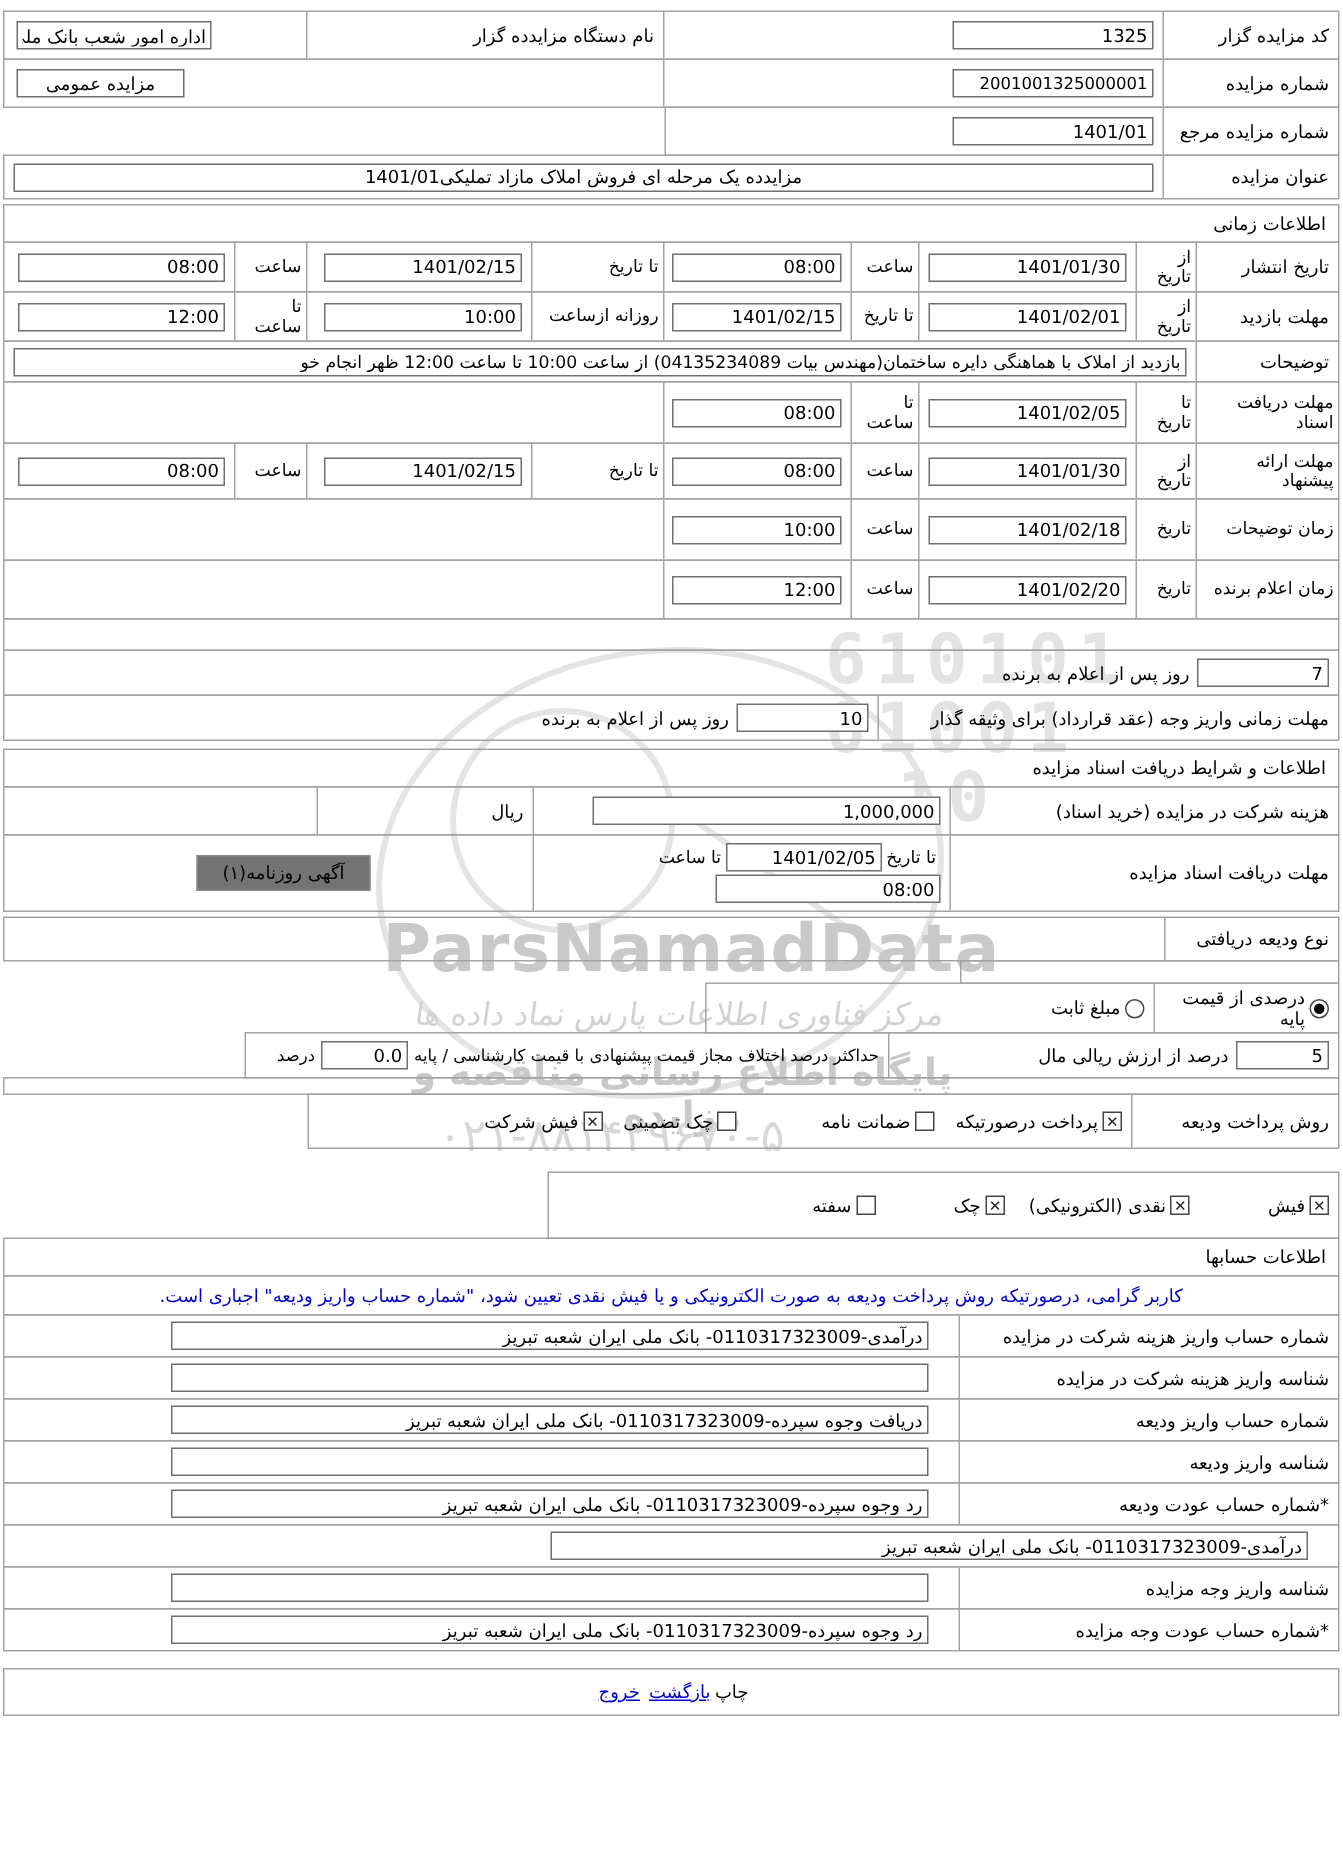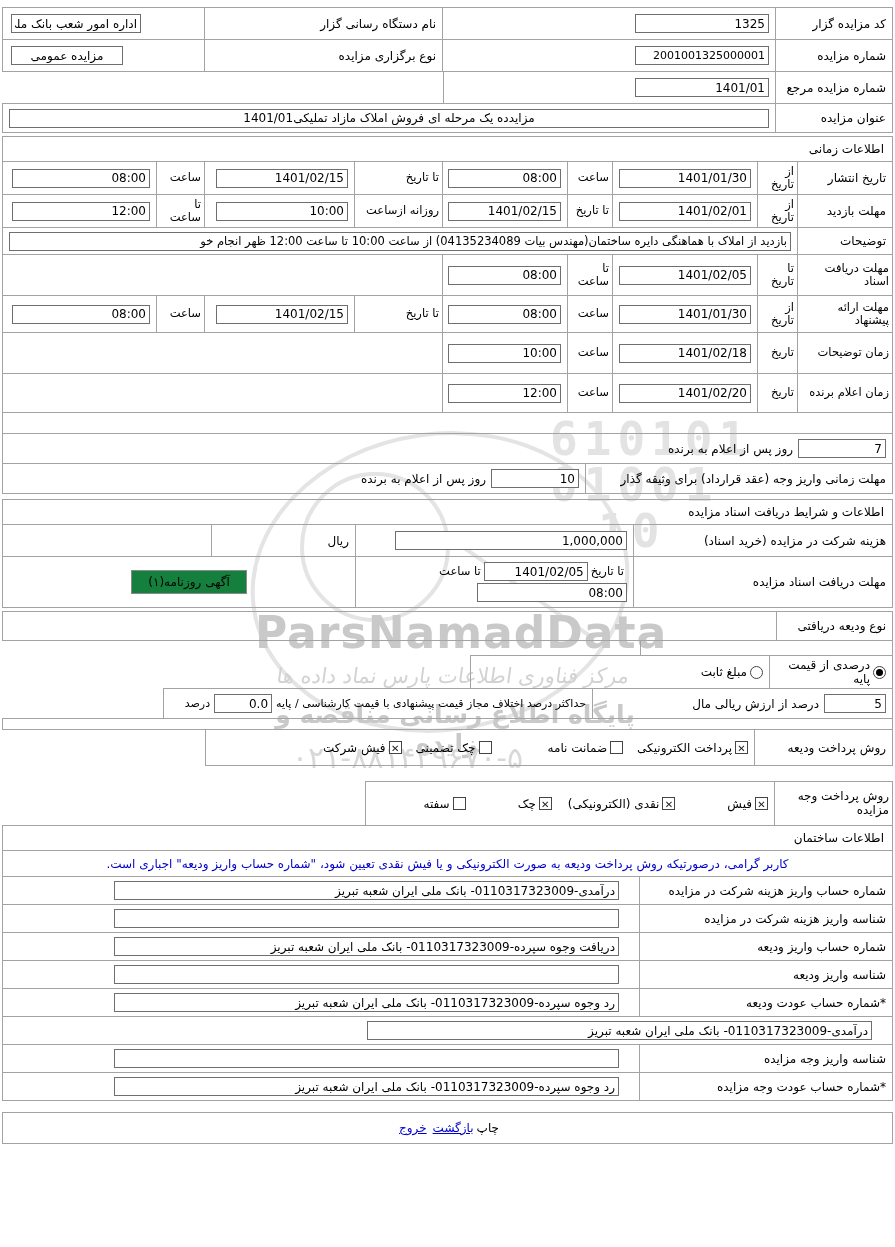--- a/index.html
+++ b/index.html
@@ -23,21 +23,21 @@
   .col { flex-direction:column; align-items:flex-start; justify-content:center; }
   .bl { border-left:1px solid #a3a3a3; }
   .lab { font-size:12px; }
   .sub { font-size:11.5px; line-height:1.15; padding:2px 3px; }
   .inp {
     direction:rtl; text-align:right; border:1px solid #6f6f6f; background:#fff;
     height:19px; font-family:inherit; font-size:12px; padding:0 3px; color:#000;
   }
   .push-left { margin-left:2px; margin-right:auto; }
   .btn {
-    background:#15803d; border:1px solid #8a8a8a; padding:4px 16px;
+    background:#737373; border:1px solid #8a8a8a; padding:4px 16px;
     font-family:inherit; font-size:12px; color:#000; cursor:pointer;margin-left:20px;
   }
   .cb {
     display:inline-block; width:13px; height:13px; border:1px solid #444;
     background:#fff; margin-left:3px; position:relative; flex:none;
   }
   .cb.checked::before {
     content:"\2715"; position:absolute; inset:0; font-size:10px;
     line-height:13px; text-align:center; color:#222;
   }
@@ -92,31 +92,30 @@
 </div>
 
 <div class="page">
 
 
   <div class="row" style="min-height:33px">
     <div class="c lab bl" style="width:117px">کد مزایده گزار</div>
     <div class="c bl" style="width:333px">
         <input class="inp" style="width: 134px;" readonly="" value="1325">
       </div>
-    <div class="c lab bl" style="width:238px">نام دستگاه رسانی گزار</div>
+    <div class="c lab bl" style="width:238px">نام دستگاه مزایدده گزار</div>
     <div class="c" style="flex:1">
         <input class="inp push-left" style="width: 130px;" readonly="" value="اداره امور شعب بانک ملی">
       </div>
   </div>
   <div class="row" style="min-height:33px">
     <div class="c lab bl" style="width:117px">شماره مزایده</div>
     <div class="c bl" style="width:333px">
         <input class="inp" style="width: 134px; font-size: 11px;" readonly="" value="2001001325000001">
       </div>
-    <div class="c lab bl" style="width:238px">نوع برگزاری مزایده</div>
     <div class="c" style="flex:1">
         <input class="inp push-left" style="width: 112px; text-align: center;" readonly="" value="مزایده عمومی">
       </div>
   </div>
   <div class="row" style="min-height:33px;width:450px">
     <div class="c lab bl" style="width:117px">شماره مزایده مرجع</div>
     <div class="c" style="flex:1">
         <input class="inp" style="width: 134px;" readonly="" value="1401/01">
       </div>
   </div>
@@ -317,42 +316,41 @@
     </div>
   </div>
 
   <div class="row" style="min-height:12px"></div>
 
   <div class="row" style="min-height:37px;width:688px">
     <div class="c lab bl" style="width:138px">روش پرداخت ودیعه</div>
     <div class="c" style="flex:1;gap:14px">
       <span class="opt">
           <span class="cb checked"></span>
-          <span>پرداخت الکترونیکی</span>
+          <span>پرداخت درصورتیکه</span>
         </span>
       <span class="opt">
           <span class="cb"></span>
           <span>ضمانت نامه</span>
         </span>
       <span style="width:28px"></span>
       <span class="opt">
           <span class="cb"></span>
           <span>چک تضمینی</span>
         </span>
       <span class="opt">
           <span class="cb checked"></span>
           <span>فیش شرکت</span>
         </span>
     </div>
   </div>
 
   <div class="gap16"></div>
 
   <div class="row" style="min-height:45px;width:528px">
-    <div class="c sub bl" style="width:118px;font-size:12px">روش پرداخت وجه مزایده</div>
     <div class="c" style="flex:1;gap:16px">
       <span class="opt">
           <span class="cb checked"></span>
           <span>فیش</span>
         </span>
       <span style="width:20px"></span>
       <span class="opt">
           <span class="cb checked"></span>
           <span>نقدی (الکترونیکی)</span>
         </span>
@@ -361,21 +359,21 @@
           <span>چک</span>
         </span>
       <span style="width:20px"></span>
       <span class="opt">
           <span class="cb"></span>
           <span>سفته</span>
         </span>
     </div>
   </div>
 
-  <div class="sec">اطلاعات ساختمان</div>
+  <div class="sec">اطلاعات حسابها</div>
 
   <div class="row" style="min-height:27px">
     <div class="notice">کاربر گرامی، درصورتیکه روش پرداخت ودیعه به صورت الکترونیکی و یا فیش نقدی تعیین شود، "شماره حساب واریز ودیعه" اجباری است.</div>
   </div>
 
   <div class="row" style="min-height:29px">
     <div class="c lab bl" style="width:253px">شماره حساب واریز هزینه شرکت در مزایده</div>
     <div class="c" style="flex:1">
         <input class="inp" style="width: 505px; margin-right: 14px;" readonly="" value="درآمدی-0110317323009- بانک ملی ایران شعبه تبریز">
       </div>

